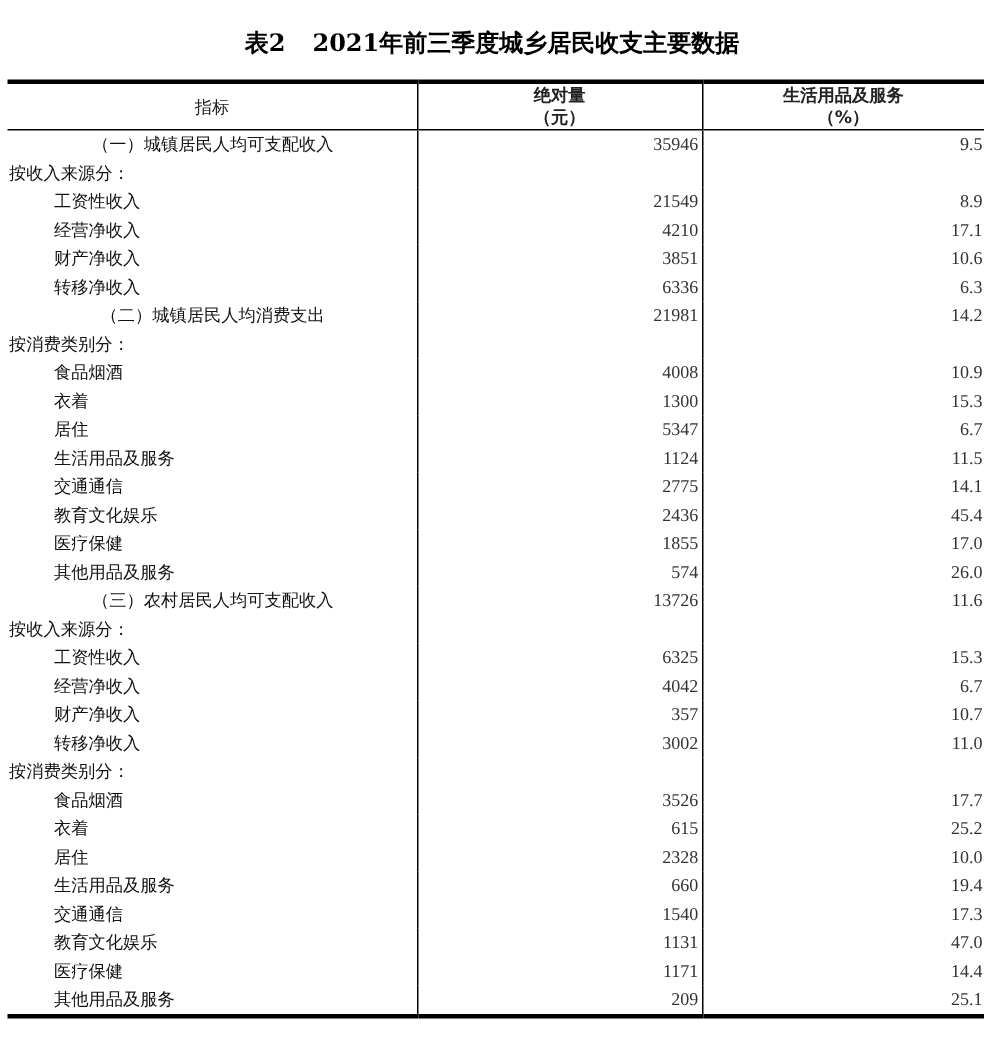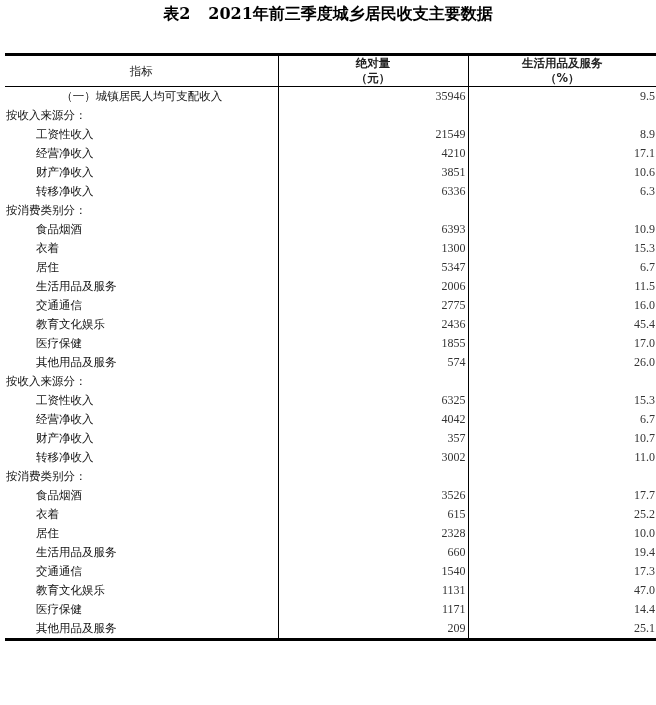--- a/index.html
+++ b/index.html
@@ -1,18 +1,18 @@
 <!DOCTYPE html>
 <html><head>
 <meta charset="utf-8">
 <style>
   html, body { margin: 0; padding: 0; background: #ffffff; }
   body { width: 656px; height: 705px; position: relative; overflow: hidden; color: #000; }
   .title {
-    position: absolute; left: 0; top: 4px; width: 656px; text-align: center;
+    position: absolute; left: 0; top: 19px; width: 656px; text-align: center;
     font-family: "DejaVu Serif", serif; font-weight: bold; font-size: 16px; letter-spacing: 0px;
   }
   .title .gap { display: inline-block; width: 18px; }
   table {
     position: absolute; left: 5px; top: 53px; width: 651px;
     border-collapse: collapse; table-layout: fixed;
     font-size: 11.5px;
   }
   col.c1 { width: 273px; }
   col.c2 { width: 190px; }
@@ -86,63 +86,73 @@
         <td class="label level-2">财产净收入</td>
         <td class="num c2">3851</td>
         <td class="num c3">10.6</td>
       </tr>
       <tr>
         <td class="label level-2">转移净收入</td>
         <td class="num c2">6336</td>
         <td class="num c3">6.3</td>
       </tr>
       <tr>
+        <td class="label level-0">（二）城镇居民人均消费支出</td>
+        <td class="num c2">21981</td>
+        <td class="num c3">14.2</td>
+      </tr>
+      <tr>
         <td class="label level-1">按消费类别分：</td>
         <td class="num c2"></td>
         <td class="num c3"></td>
       </tr>
       <tr>
         <td class="label level-2">食品烟酒</td>
-        <td class="num c2">6393</td>
+        <td class="num c2">4008</td>
         <td class="num c3">10.9</td>
       </tr>
       <tr>
         <td class="label level-2">衣着</td>
         <td class="num c2">1300</td>
         <td class="num c3">15.3</td>
       </tr>
       <tr>
         <td class="label level-2">居住</td>
         <td class="num c2">5347</td>
         <td class="num c3">6.7</td>
       </tr>
       <tr>
         <td class="label level-2">生活用品及服务</td>
-        <td class="num c2">2006</td>
+        <td class="num c2">1124</td>
         <td class="num c3">11.5</td>
       </tr>
       <tr>
         <td class="label level-2">交通通信</td>
         <td class="num c2">2775</td>
-        <td class="num c3">16.0</td>
+        <td class="num c3">14.1</td>
       </tr>
       <tr>
         <td class="label level-2">教育文化娱乐</td>
         <td class="num c2">2436</td>
         <td class="num c3">45.4</td>
       </tr>
       <tr>
         <td class="label level-2">医疗保健</td>
         <td class="num c2">1855</td>
         <td class="num c3">17.0</td>
       </tr>
       <tr>
         <td class="label level-2">其他用品及服务</td>
         <td class="num c2">574</td>
         <td class="num c3">26.0</td>
+      </tr>
+      <tr>
+        <td class="label level-0">（三）农村居民人均可支配收入</td>
+        <td class="num c2">13726</td>
+        <td class="num c3">11.6</td>
       </tr>
       <tr>
         <td class="label level-1">按收入来源分：</td>
         <td class="num c2"></td>
         <td class="num c3"></td>
       </tr>
       <tr>
         <td class="label level-2">工资性收入</td>
         <td class="num c2">6325</td>
         <td class="num c3">15.3</td>

